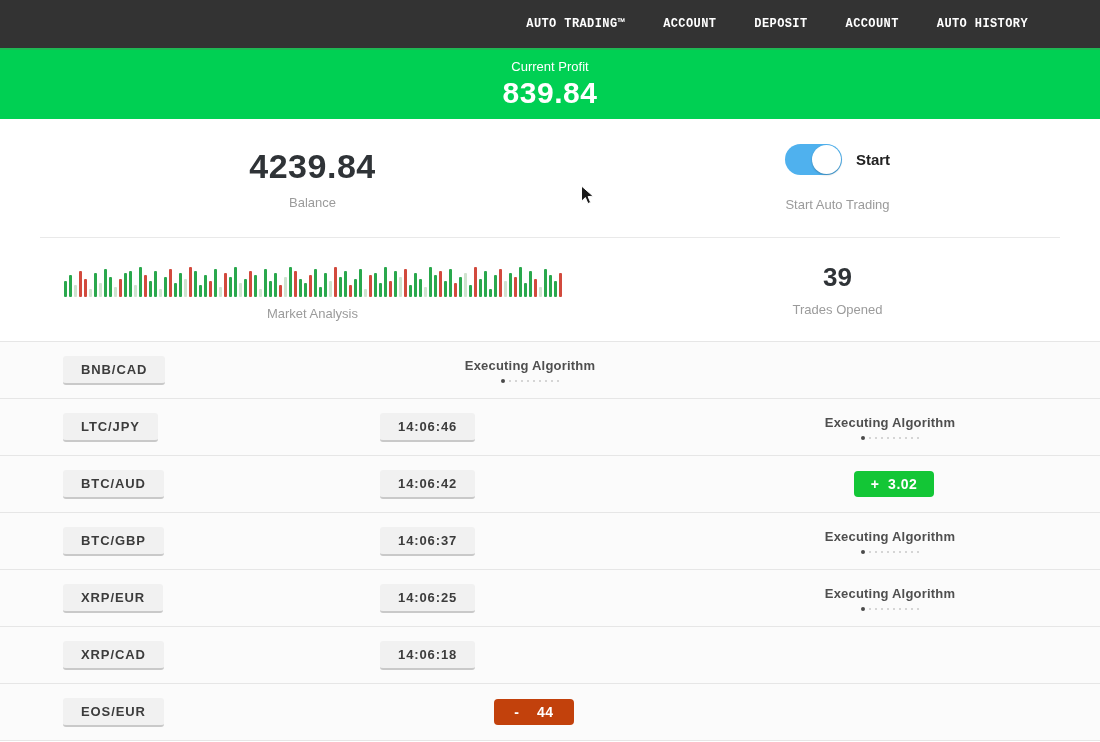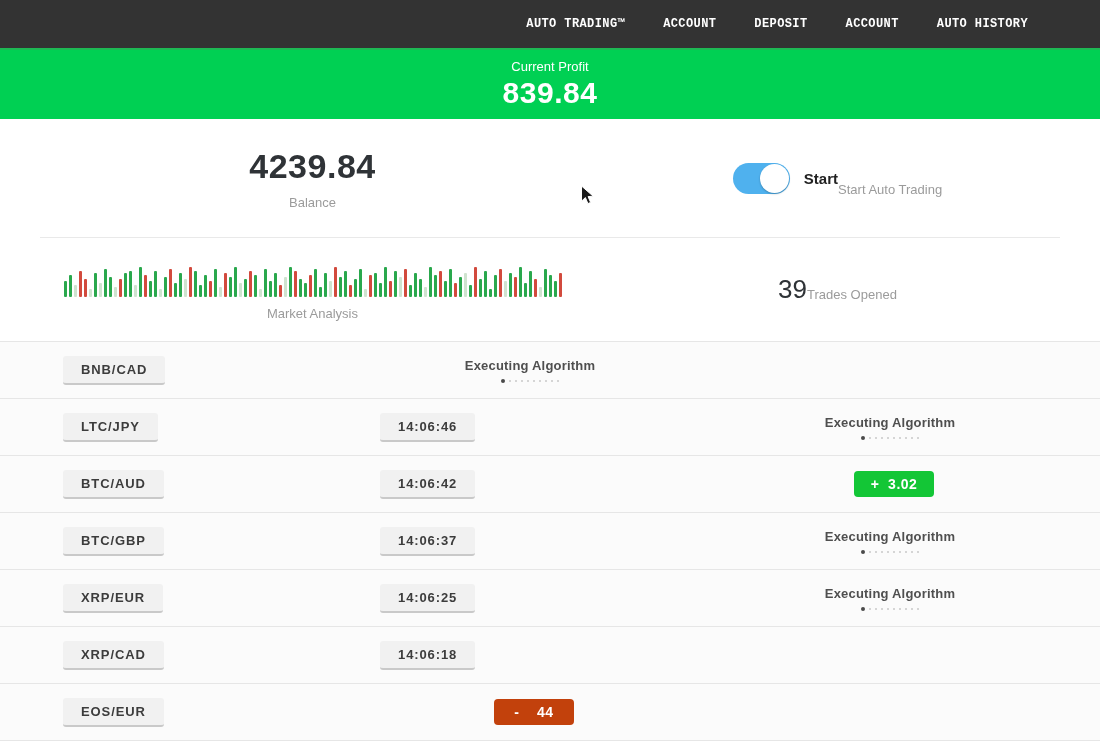--- a/index.html
+++ b/index.html
@@ -17,24 +17,24 @@
     align-items:center; justify-content:center; border-top:2px solid #1db954; }
   .banner-label { color:#ffffff; font-size:13px; margin-bottom:2px; }
   .banner-value { color:#ffffff; font-size:30px; font-weight:bold; letter-spacing:.5px; }
 
   
   .stats-row { display:flex; }
   .stats-row1 { height:118px; }
   .stats-row2 { height:103px; }
   .col-left { width:625px; display:flex; flex-direction:column; align-items:center;
     justify-content:center; }
-  .col-right { flex:1; display:flex; flex-direction:row; align-items:center;
+  .col-right { flex:1; display:flex; flex-direction:column; align-items:center;
     justify-content:center; padding-right:50px; }
   .big-number { font-size:34px; font-weight:bold; color:#2f3337; letter-spacing:.5px; }
-  .mid-number { font-size:26px; font-weight:normal; color:#2f3337; }
+  .mid-number { font-size:26px; font-weight:bold; color:#2f3337; }
   .gray-label { font-size:13px; color:#9b9b9b; margin-top:9px; }
 
   .toggle-row { display:flex; align-items:center; gap:14px; }
   .toggle { width:57px; height:31px; border-radius:16px; background:#4fb1ee;
     position:relative; cursor:pointer; }
   .toggle-knob { position:absolute; top:1px; right:1px; width:29px; height:29px;
     border-radius:50%; background:#ffffff; box-shadow:0 1px 2px rgba(0,0,0,.25); }
   .toggle-label { font-size:15px; font-weight:bold; color:#222222; }
 
   .divider { height:1px; background:#e9e9e9; margin:0 40px; }

